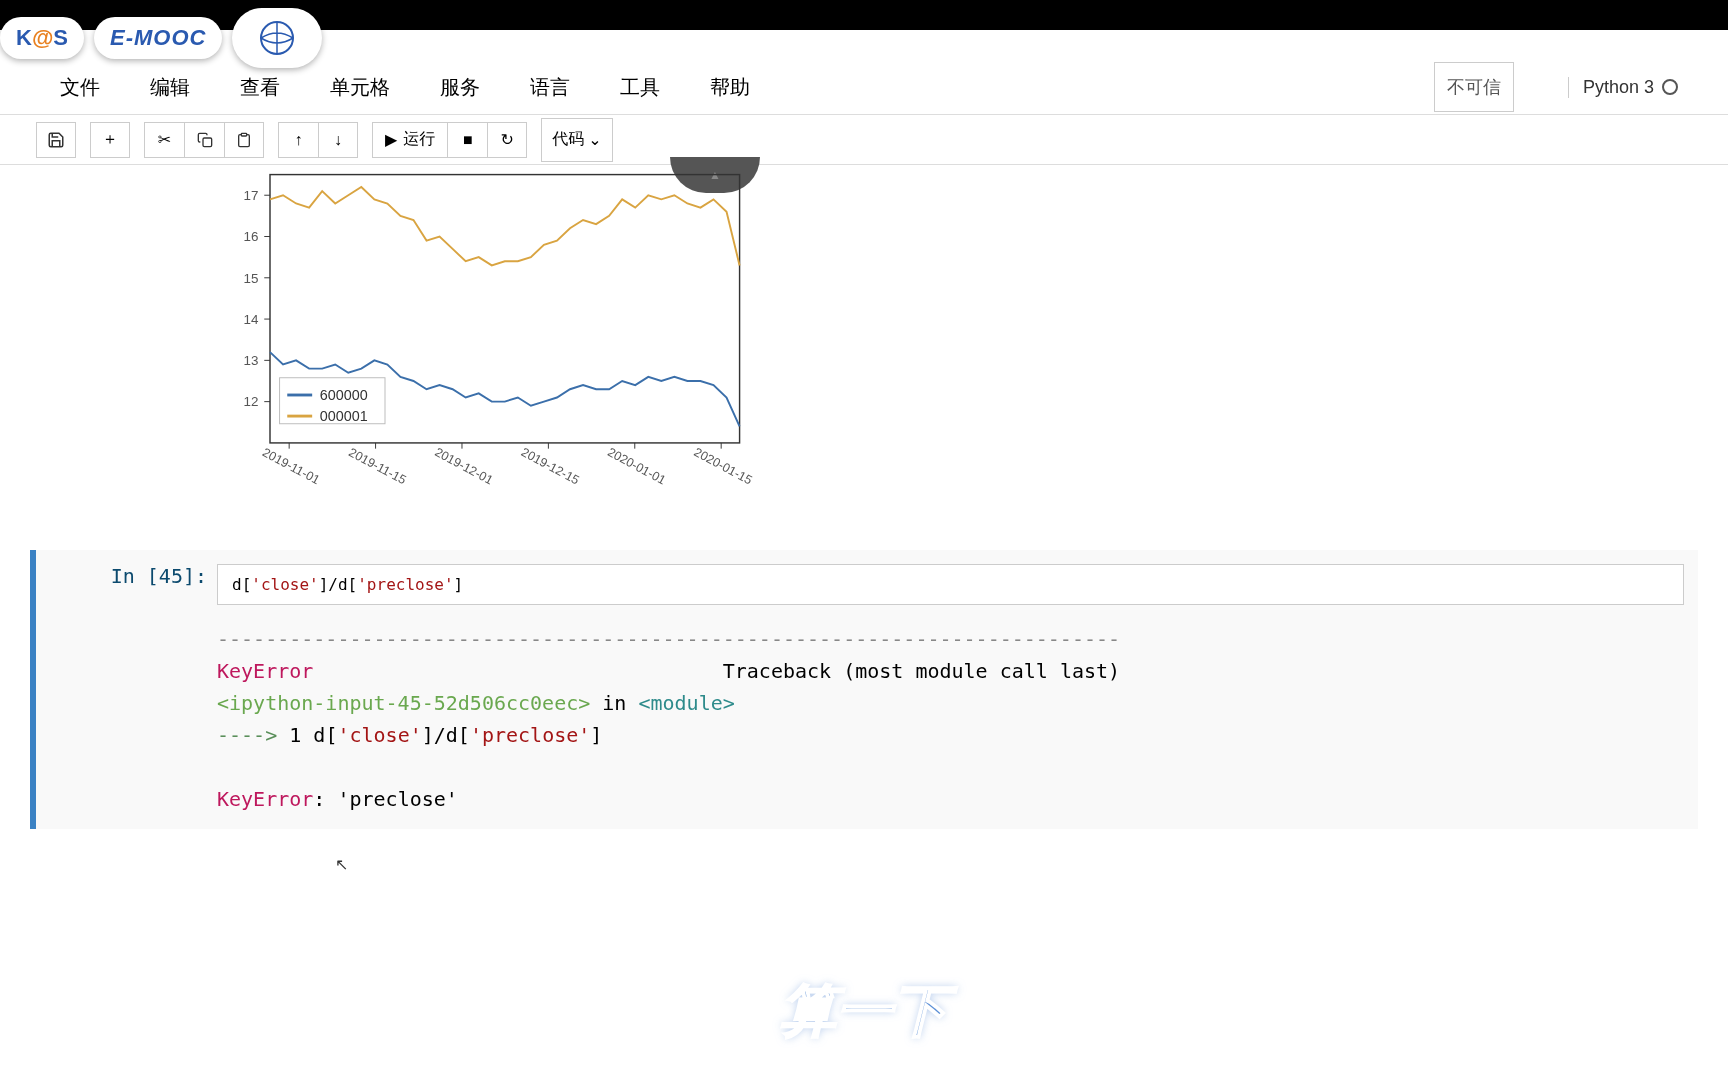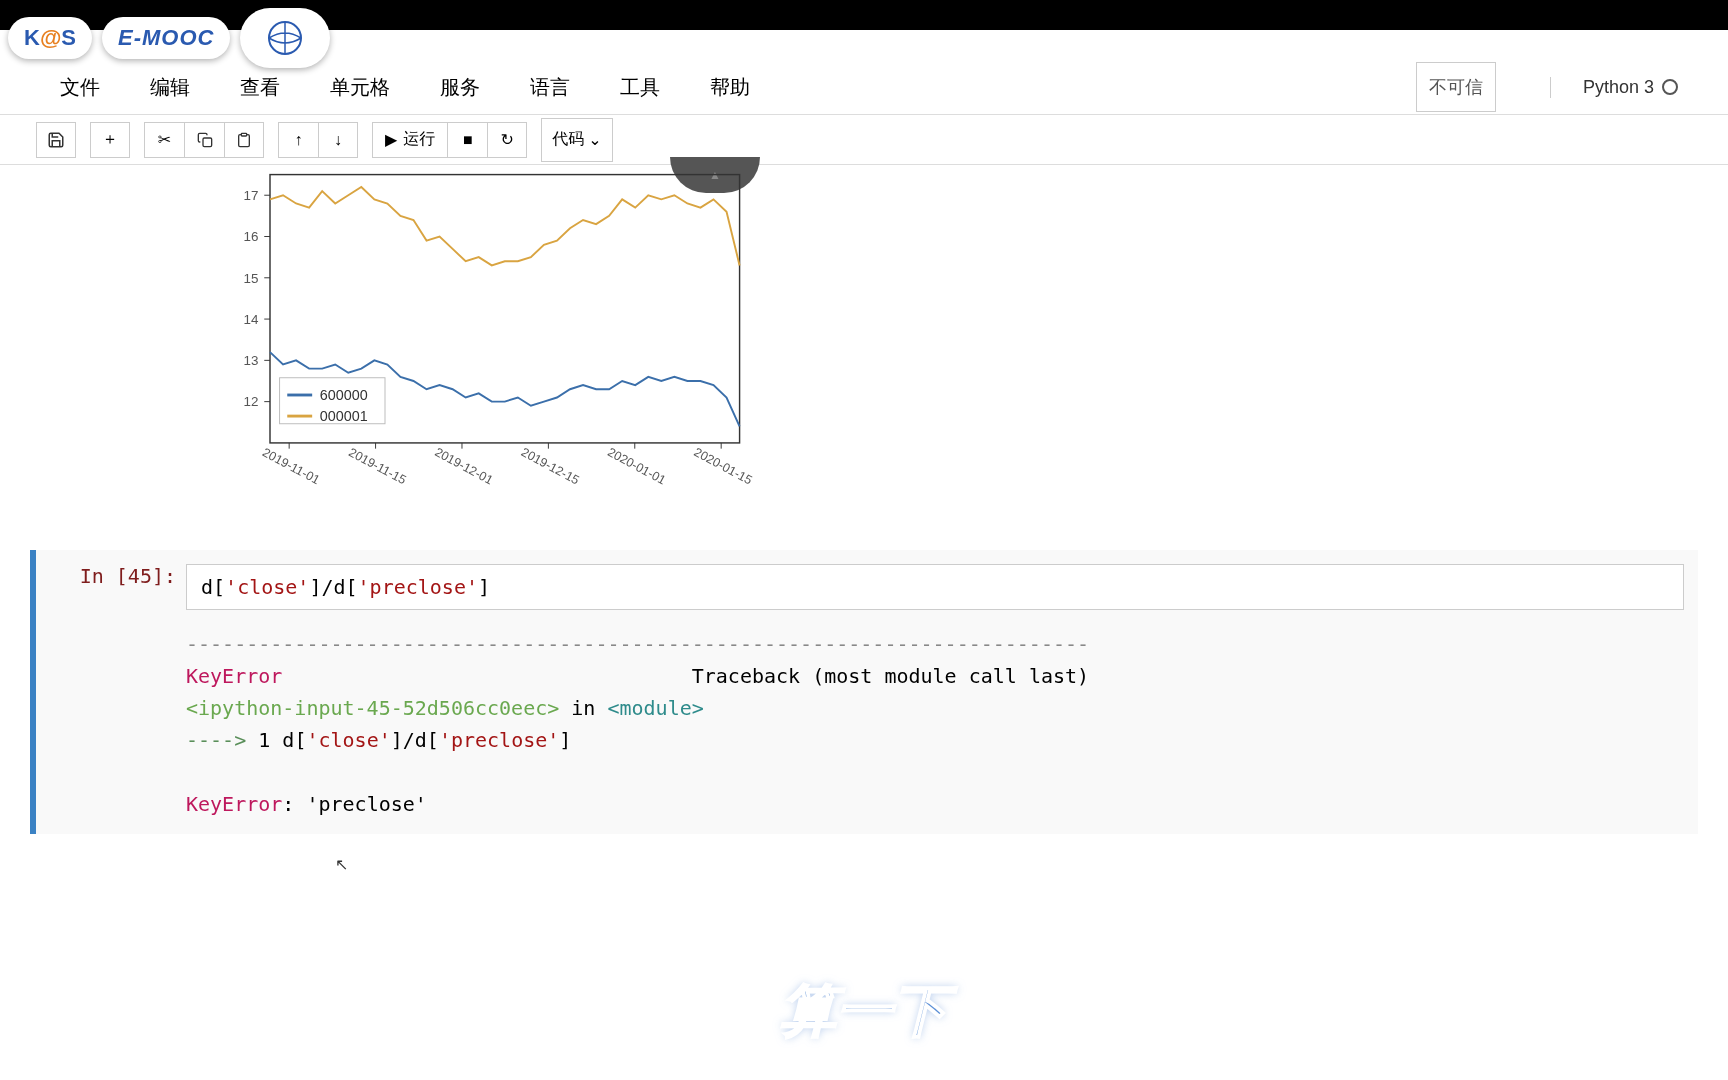--- a/index.html
+++ b/index.html
@@ -17,21 +17,20 @@
       position: relative;
     }
     .logo-row {
       position: absolute;
       top: 8px;
       left: 0;
       display: flex;
       align-items: center;
       gap: 10px;
       z-index: 10;
-      padding-left: 8px;
     }
     .logo {
       background: #fff;
       border-radius: 50px;
       padding: 8px 16px;
       font-weight: bold;
       font-size: 22px;
       box-shadow: 0 2px 6px rgba(0,0,0,0.3);
     }
     .logo-kas { color: #2a5ab0; }
@@ -64,21 +63,21 @@
     .menubar .spacer { flex: 1; }
     .trusted {
       border: 1px solid #ccc;
       padding: 12px 12px;
       font-size: 18px;
       color: #555;
     }
     .kernel {
       font-size: 18px;
       color: #333;
-      padding-left: 32px;
+      padding-left: 14px;
       border-left: 1px solid #ccc;
       margin-left: 24px;
       display: flex;
       align-items: center;
       gap: 8px;
     }
     .kernel-circle {
       width: 16px; height: 16px;
       border: 2px solid #555;
       border-radius: 50%;
@@ -152,29 +151,30 @@
       border-left: 6px solid #3b82c4;
       padding: 0;
       background: #f9f9f9;
     }
     .cell-prompt {
       width: 150px;
       text-align: right;
       padding: 14px 10px;
       font-family: monospace;
       font-size: 20px;
-      color: #7f1d1d;
+      color: #0c4a6e;
+      margin-left: 31px;
     }
     .cell-body { flex: 1; padding: 14px 14px 14px 0; }
     .code-input {
       border: 1px solid #ccc;
       background: #fff;
       padding: 10px 14px;
       font-family: monospace;
-      font-size: 20px;
+      font-size: 16px;
       margin-bottom: 18px;
     }
     .code-input .str { color: #a31515; }
     .output {
       font-family: monospace;
       font-size: 20px;
       line-height: 1.6;
       white-space: pre;
     }
     .output .dash { color: #888; }

